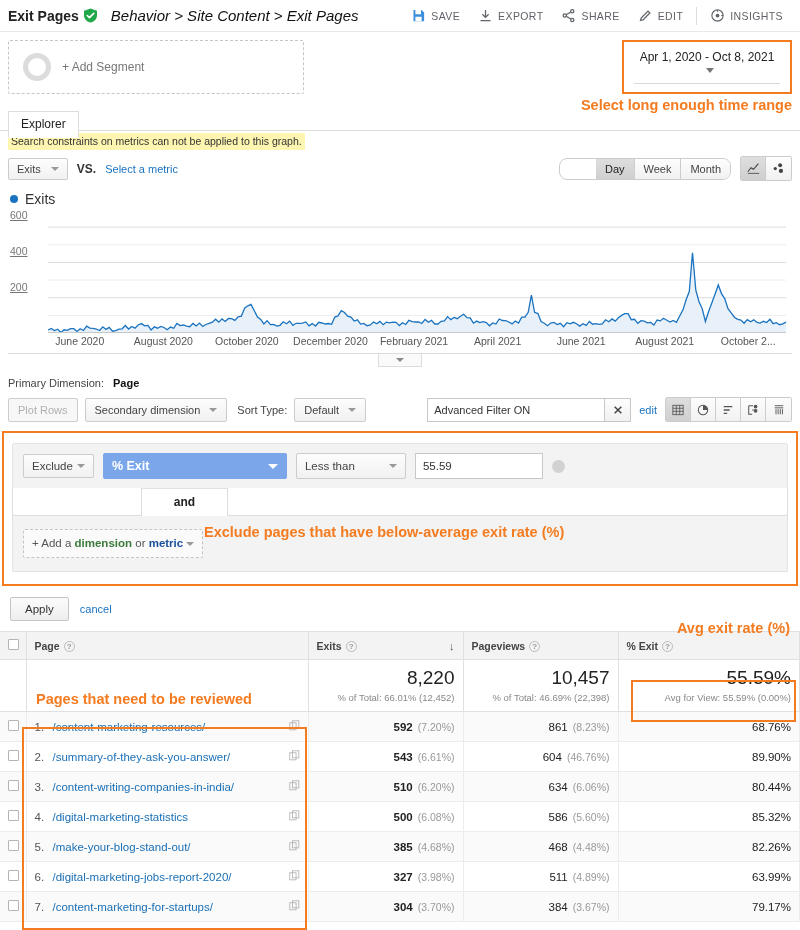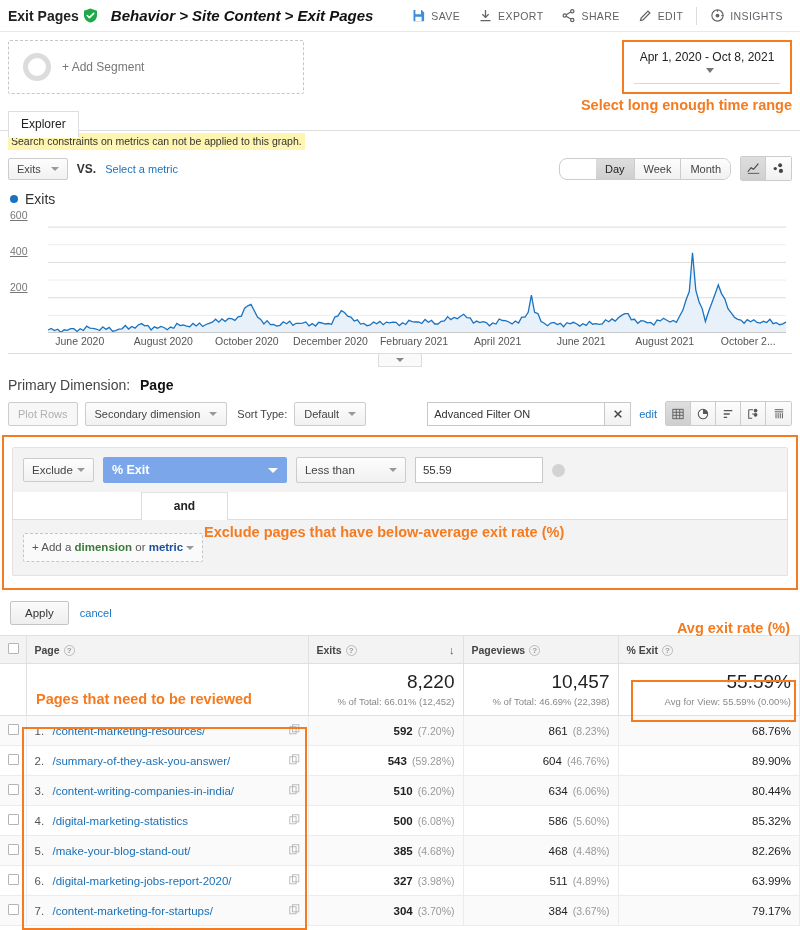--- a/index.html
+++ b/index.html
@@ -16,21 +16,21 @@
 
   
   .header {
     height:32px; display:flex; align-items:center;
     padding:0 8px; border-bottom:1px solid #e8e8e8;
   }
   .rpt-title { font-size:14px; font-weight:bold; color:#222; white-space:nowrap; }
   .shield { width:13px; height:15px; margin:0 6px 0 5px; position:relative; flex:0 0 auto;}
   .shield svg { display:block; }
   .breadcrumb {
-    font-size:15px; font-weight:bold; font-style:italic; color:#111;
+    font-size:15px; font-weight:normal; font-style:italic; color:#111;
     margin-left:8px; white-space:nowrap;
   }
   .hdr-actions { margin-left:auto; display:flex; align-items:center; gap:0; }
   .hdr-btn {
     display:flex; align-items:center; gap:5px;
     padding:0 9px; height:30px; cursor:pointer;
     font-size:10.5px; letter-spacing:.4px; color:#5f6368; font-weight:500;
   }
   .hdr-btn .lbl { text-transform:uppercase; }
   .hdr-sep { width:1px; height:18px; background:#dadce0; margin:0 4px; }
@@ -126,21 +126,21 @@
   .xaxis div { flex:1; text-align:center; font-size:10.5px; color:#555; white-space:nowrap;}
   .xrule { height:1px; background:#ddd; margin:6px 8px 0 8px; }
   .expander {
     width:44px; height:13px; margin:0 auto; border:1px solid #ddd; border-top:0;
     background:#fafafa; display:flex; align-items:center; justify-content:center; cursor:pointer;
   }
   .expander i { border-left:4px solid transparent; border-right:4px solid transparent;
                 border-top:4px solid #888; display:block; }
 
   
-  .primdim { padding:10px 8px 4px 8px; font-size:14px; color:#444; }
+  .primdim { padding:10px 8px 4px 8px; font-size:11px; color:#444; }
   .primdim .dimlink { margin-left:6px; color:#111; font-weight:bold; border-bottom:0; }
 
   .toolbar {
     display:flex; align-items:center; gap:7px; padding:4px 8px 9px 8px; position:relative;
   }
   .btn-flat {
     border:1px solid #ccc; border-radius:2px; background:linear-gradient(#fdfdfd,#f1f1f1);
     font-size:11px; padding:5px 9px; color:#444; cursor:pointer;
     display:flex; align-items:center; gap:9px;
   }
@@ -571,21 +571,21 @@
         <td>
           <span class="pagecell">
             <span class="rnum">2.</span>
             <span class="plink">/summary-of-they-ask-you-answer/</span>
             <span class="openico"><svg viewBox="0 0 14 14" width="11" height="11" fill="none" stroke="#777" stroke-width="1.1">
                 <rect x="1" y="3.5" width="8" height="9"></rect>
                 <rect x="4.5" y="1" width="8" height="9"></rect>
               </svg></span>
           </span>
         </td>
-        <td class="val"><span class="valnum">543</span><span class="valpct">(59.28%)</span></td>
+        <td class="val"><span class="valnum">543</span><span class="valpct">(6.61%)</span></td>
         <td class="val"><span class="valplain">604</span><span class="valpct">(46.76%)</span></td>
         <td class="val"><span class="valplain">89.90%</span></td>
       </tr>
       <tr class="drow">
         <td class="chkcell"><span class="chk"></span></td>
         <td>
           <span class="pagecell">
             <span class="rnum">3.</span>
             <span class="plink">/content-writing-companies-in-india/</span>
             <span class="openico"><svg viewBox="0 0 14 14" width="11" height="11" fill="none" stroke="#777" stroke-width="1.1">

